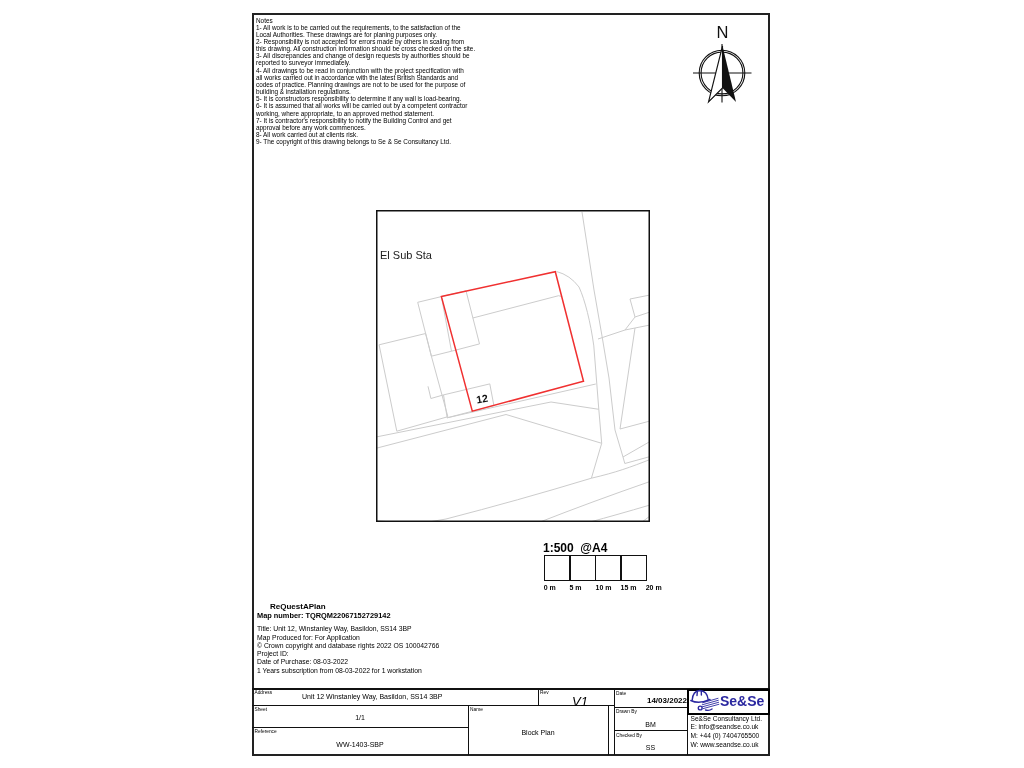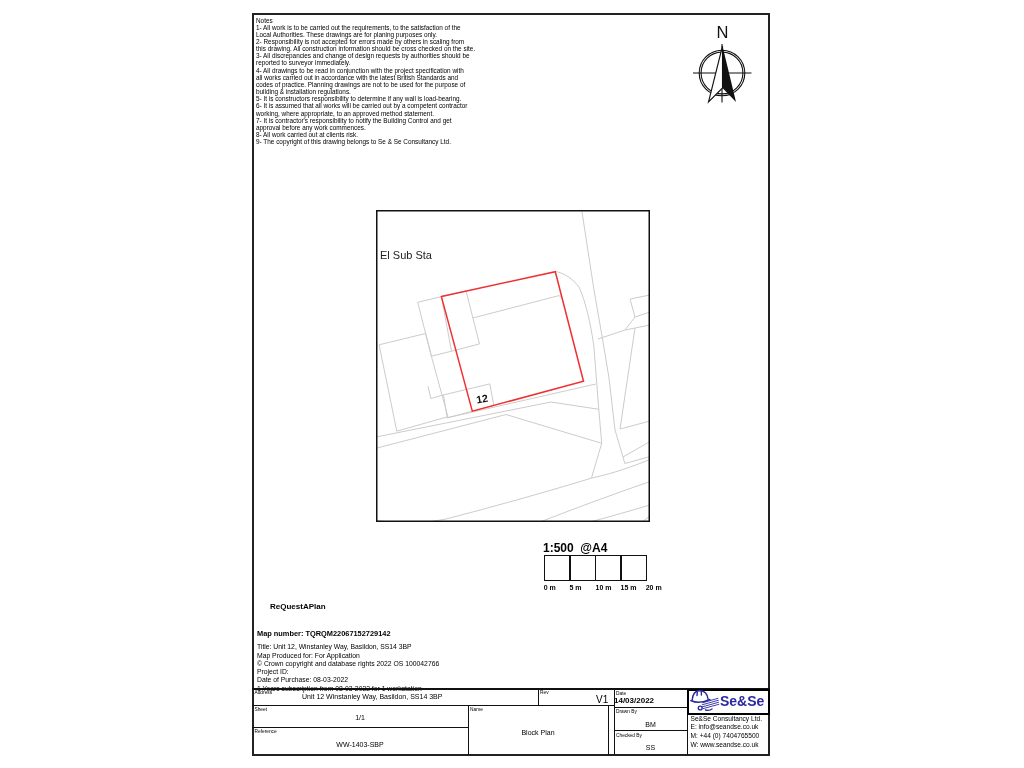--- a/index.html
+++ b/index.html
@@ -106,21 +106,21 @@
 <div class="abs" style="left:620.4px;top:555px;width:1.4px;height:26.3px;background:#111;"></div>
 
 <div class="abs" style="left:543.7px;top:583.5px;font-size:7px;font-weight:bold;">0 m</div>
 <div class="abs" style="left:569.5px;top:583.5px;font-size:7px;font-weight:bold;">5 m</div>
 <div class="abs" style="left:595.5px;top:583.5px;font-size:7px;font-weight:bold;">10 m</div>
 <div class="abs" style="left:620.5px;top:583.5px;font-size:7px;font-weight:bold;">15 m</div>
 <div class="abs" style="left:645.7px;top:583.5px;font-size:7px;font-weight:bold;">20 m</div>
 
 <div class="abs" style="left:257px;top:602px;width:240px;">
   <div style="font-size:8px;font-weight:bold;padding-left:13px;">ReQuestAPlan</div>
-  <div style="font-size:7.4px;font-weight:bold;margin-top:18px;">Map number: TQRQM22067152729142</div>
+  <div style="font-size:7.4px;font-weight:bold;margin-top:0;">Map number: TQRQM22067152729142</div>
   <div style="font-size:6.8px;margin-top:5.4px;line-height:8.25px;">
     Title: Unit 12, Winstanley Way, Basildon, SS14 3BP<br>
     Map Produced for: For Application<br>
     © Crown copyright and database rights 2022 OS 100042766<br>
     Project ID:<br>
     Date of Purchase: 08-03-2022<br>
     1 Years subscription from 08-03-2022 for 1 workstation
   </div>
 </div>
 
@@ -147,22 +147,22 @@
 <div class="abs" style="left:254.5px;top:689.8px;font-size:4.8px;">Address</div>
 <div class="abs" style="left:540px;top:689.8px;font-size:4.8px;">Rev</div>
 <div class="abs" style="left:616px;top:690.5px;font-size:4.8px;">Date</div>
 <div class="abs" style="left:254.5px;top:707px;font-size:4.8px;">Sheet</div>
 <div class="abs" style="left:470px;top:707px;font-size:4.8px;">Name</div>
 <div class="abs" style="left:254.5px;top:729px;font-size:4.8px;">Reference</div>
 <div class="abs" style="left:616px;top:709px;font-size:4.8px;">Drawn By</div>
 <div class="abs" style="left:616px;top:733px;font-size:4.8px;">Checked By</div>
 
 <div class="abs" style="left:302px;top:692.5px;font-size:7px;">Unit 12 Winstanley Way, Basildon, SS14 3BP</div>
-<div class="abs" style="left:596px;top:693.5px;font-size:10px;">V1</div>
-<div class="abs" style="left:614px;top:695.5px;width:73px;text-align:left;font-size:8px;font-weight:bold;">14/03/2022</div>
+<div class="abs" style="left:572px;top:693.5px;font-size:13px;font-style:italic;">V1</div>
+<div class="abs" style="left:614px;top:695.5px;width:73px;text-align:right;font-size:8px;font-weight:bold;">14/03/2022</div>
 <div class="abs" style="left:252px;top:714px;width:216px;text-align:center;font-size:7px;">1/1</div>
 <div class="abs" style="left:252px;top:740.5px;width:216px;text-align:center;font-size:7px;">WW-1403-SBP</div>
 <div class="abs" style="left:468px;top:729px;width:140px;text-align:center;font-size:7px;">Block Plan</div>
 <div class="abs" style="left:614px;top:720.5px;width:73px;text-align:center;font-size:7px;">BM</div>
 <div class="abs" style="left:614px;top:743.5px;width:73px;text-align:center;font-size:7px;">SS</div>
 
 <div class="abs" style="left:687px;top:689px;width:78.5px;height:21.5px;border:2px solid #000;"></div>
 
 <svg class="abs" style="left:689px;top:688px;" width="78" height="24" viewBox="0 0 78 24">
   <g fill="none" stroke="#2b28a0" stroke-width="1.4" stroke-linecap="round">

